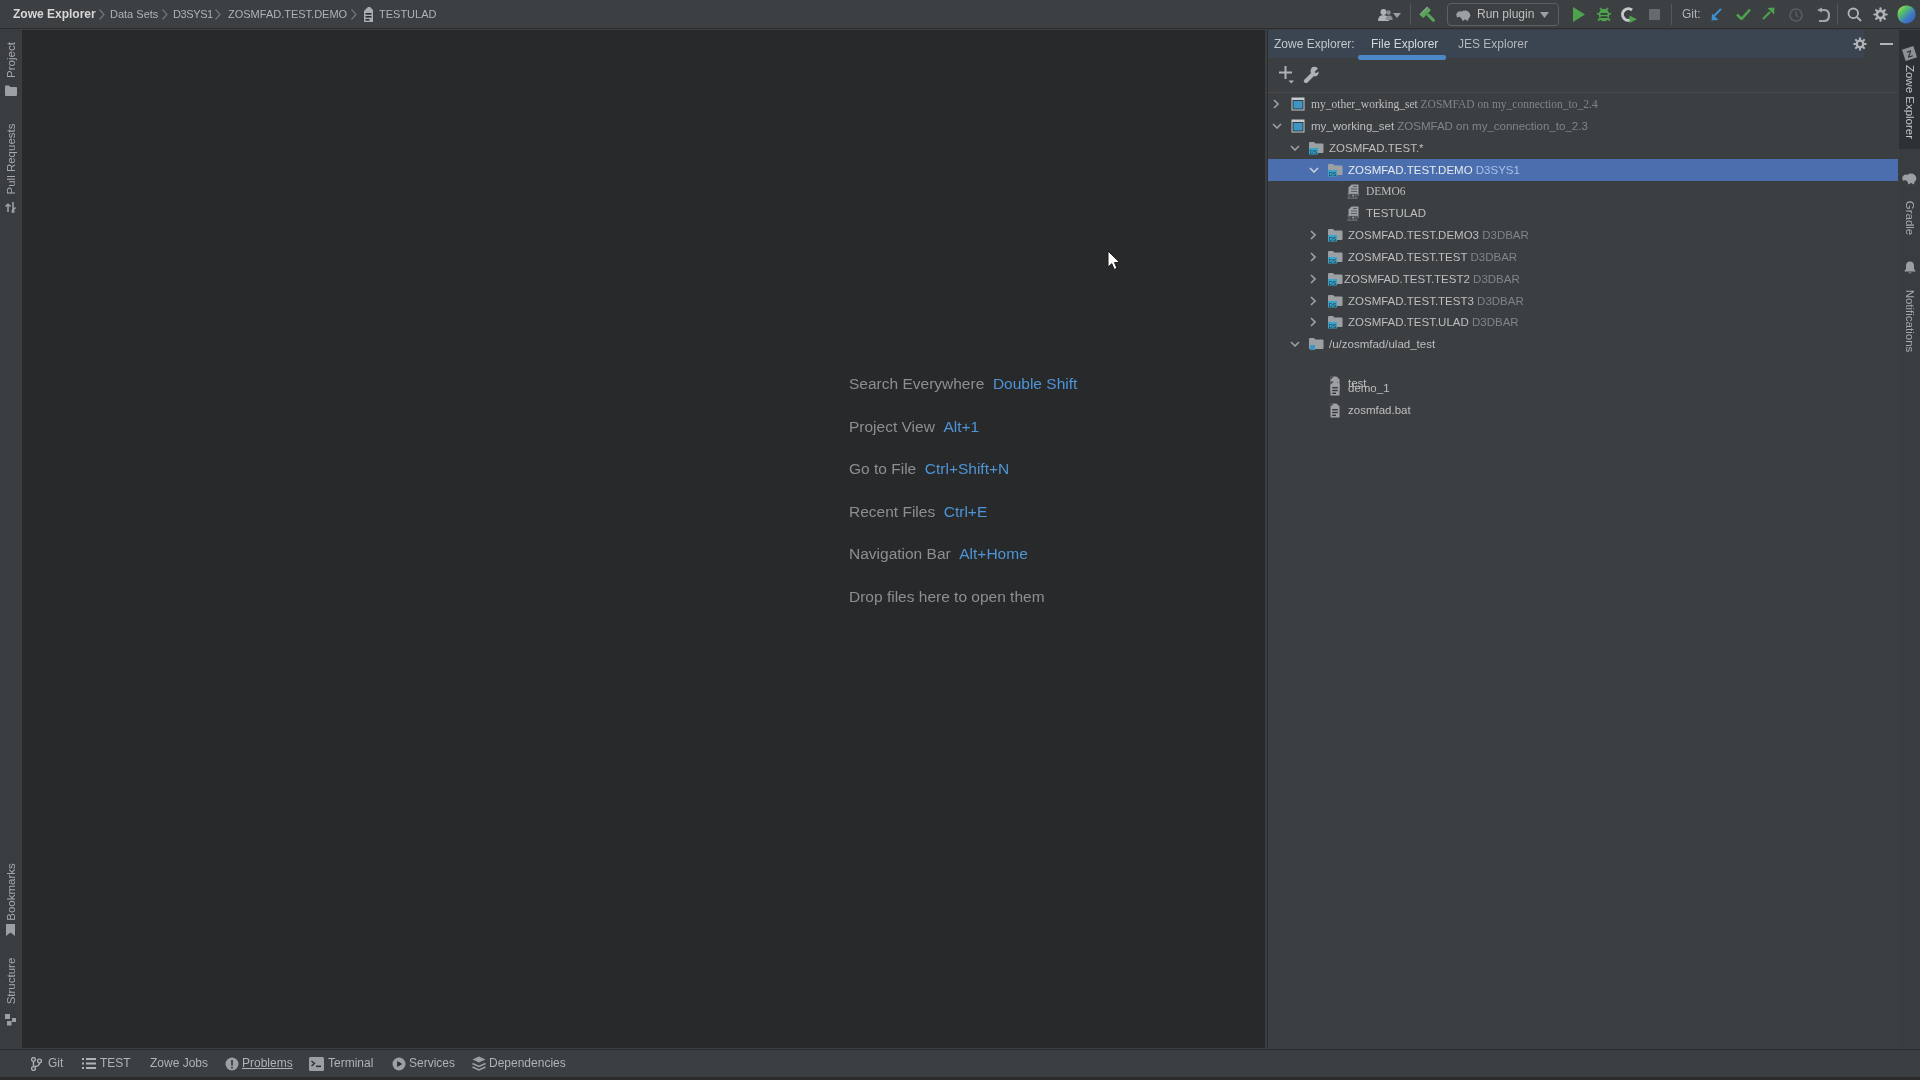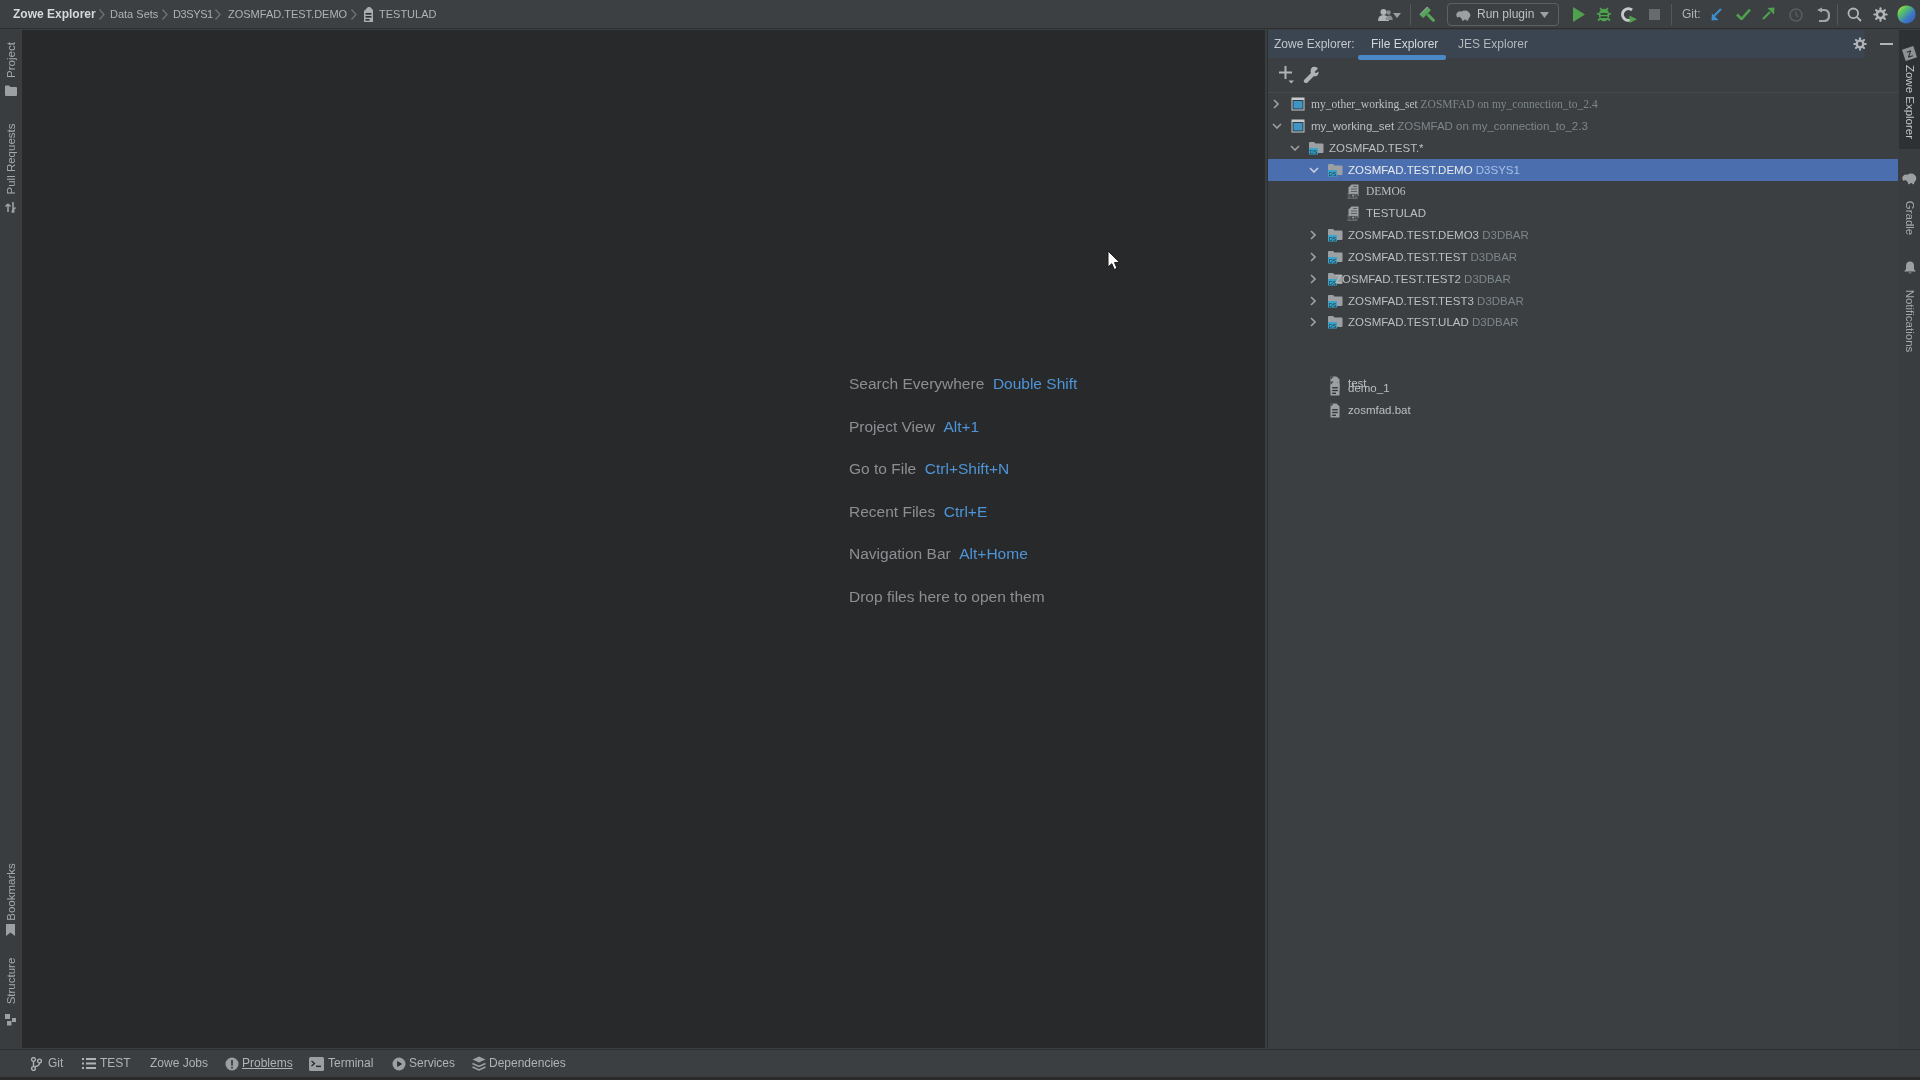--- a/index.html
+++ b/index.html
@@ -329,21 +329,21 @@
       </div>
       <div class="trow" style="top:175px;">
         <svg class="tchev" style="left:42px;" width="6" height="10" viewBox="0 0 6 10">
             <path d="M1 1 L5 5 L1 9" stroke="#9DA0A3" stroke-width="1.6" fill="none"></path>
           </svg>
         <svg class="ticon" style="left:60px;" width="15" height="14" viewBox="0 0 15 14">
           <path d="M0 2 q0 -1 1 -1 h4 l1.5 1.5 h7 q1 0 1 1 V11 q0 1 -1 1 h-12.5 q-1 0 -1 -1 z" fill="#9DA0A3"></path>
           <rect x="0" y="7" width="9" height="6.5" fill="#3BA3C9"></rect>
           <text x="4.5" y="12.6" font-size="5.5" fill="#17323C" text-anchor="middle" font-family="Liberation Sans">DS</text>
         </svg>
-        <span style="position:absolute;left:67px;text-align:center;">ZOSMFAD.TEST.TEST2 <span class="tgray">D3DBAR</span></span>
+        <span style="position:absolute;left:76px;text-align:center;">ZOSMFAD.TEST.TEST2 <span class="tgray">D3DBAR</span></span>
       </div>
       <div class="trow" style="top:197px;">
         <svg class="tchev" style="left:42px;" width="6" height="10" viewBox="0 0 6 10">
             <path d="M1 1 L5 5 L1 9" stroke="#9DA0A3" stroke-width="1.6" fill="none"></path>
           </svg>
         <svg class="ticon" style="left:60px;" width="15" height="14" viewBox="0 0 15 14">
           <path d="M0 2 q0 -1 1 -1 h4 l1.5 1.5 h7 q1 0 1 1 V11 q0 1 -1 1 h-12.5 q-1 0 -1 -1 z" fill="#9DA0A3"></path>
           <rect x="0" y="7" width="9" height="6.5" fill="#3BA3C9"></rect>
           <text x="4.5" y="12.6" font-size="5.5" fill="#17323C" text-anchor="middle" font-family="Liberation Sans">DS</text>
         </svg>
@@ -354,20 +354,30 @@
             <path d="M1 1 L5 5 L1 9" stroke="#9DA0A3" stroke-width="1.6" fill="none"></path>
           </svg>
         <svg class="ticon" style="left:60px;" width="15" height="14" viewBox="0 0 15 14">
           <path d="M0 2 q0 -1 1 -1 h4 l1.5 1.5 h7 q1 0 1 1 V11 q0 1 -1 1 h-12.5 q-1 0 -1 -1 z" fill="#9DA0A3"></path>
           <rect x="0" y="7" width="9" height="6.5" fill="#3BA3C9"></rect>
           <text x="4.5" y="12.6" font-size="5.5" fill="#17323C" text-anchor="middle" font-family="Liberation Sans">DS</text>
         </svg>
         <span style="position:absolute;left:80px;">ZOSMFAD.TEST.ULAD <span class="tgray">D3DBAR</span></span>
       </div>
 
+      <div class="trow" style="top:240px;">
+        <svg class="tchev" style="left:22px;top:8px;" width="10" height="6" viewBox="0 0 10 6">
+            <path d="M1 1 L5 5 L9 1" stroke="#9DA0A3" stroke-width="1.6" fill="none"></path>
+          </svg>
+        <svg class="ticon" style="left:41px;" width="15" height="13" viewBox="0 0 15 13">
+          <path d="M0 2 q0 -1 1 -1 h4 l1.5 1.5 h7 q1 0 1 1 V11 q0 1 -1 1 h-12.5 q-1 0 -1 -1 z" fill="#9DA0A3"></path>
+          <rect x="1" y="8" width="5" height="5" fill="#3E95C4"></rect>
+        </svg>
+        <span style="position:absolute;left:61px;">/u/zosmfad/ulad_test</span>
+      </div>
 
       <div class="trow" style="top:279px;">
         <svg class="ticon" style="left:61px;" width="12" height="15" viewBox="0 0 12 15">
           <path d="M1.5 0.5 h6 l3 3 v11 h-9 z" fill="#9DA0A3"></path>
           <path d="M1.5 0.5 l3.2 0 l-3.2 3.2 z" fill="#3C3F41"></path>
           <rect x="3.2" y="6" width="5.6" height="1.4" fill="#33363A"></rect>
           <rect x="3.2" y="8.8" width="5.6" height="1.4" fill="#33363A"></rect>
           <rect x="3.2" y="11.6" width="3.8" height="1.4" fill="#33363A"></rect>
         </svg>
         <span style="position:absolute;left:80px;">test</span>

